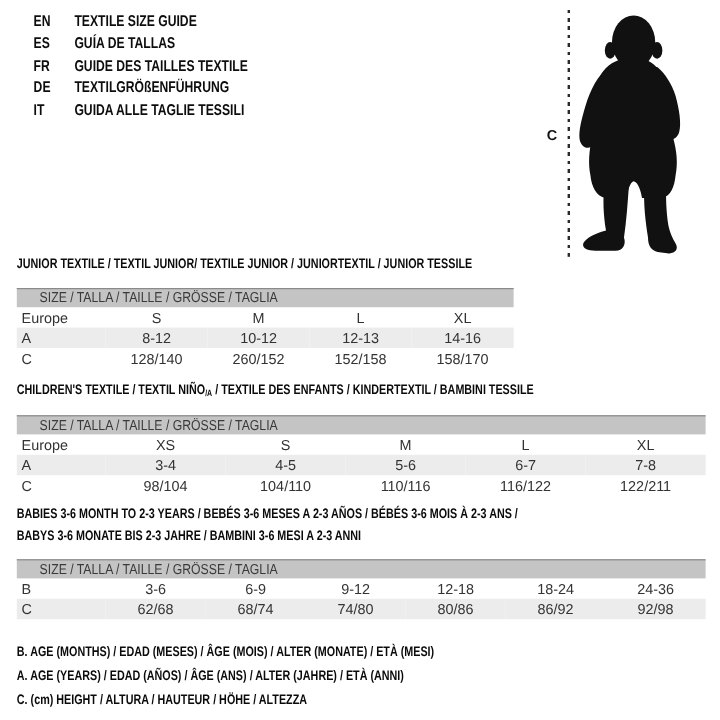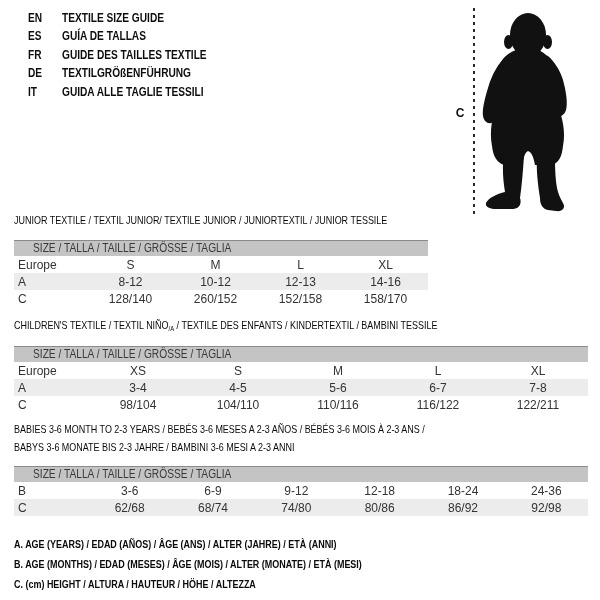--- a/index.html
+++ b/index.html
@@ -18,21 +18,21 @@
   
   .dotted-line {
     position:absolute; left:473px; top:8px; width:2px; height:206px;
     background-image:repeating-linear-gradient(to bottom,#2a2a2a 0 3px, transparent 3px 7px);
   }
   .c-label { position:absolute; left:452px; top:106px; width:16px; text-align:center;
     font-weight:bold; font-size:12px; color:#111; }
   .silhouette { position:absolute; left:478px; top:8px; }
 
   
-  .sec-title { position:absolute; left:14px; font-size:11.5px; font-weight:normal; color:#0a0a0a; line-height:18px; }
+  .sec-title { position:absolute; left:14px; font-size:11.5px; font-weight:bold; color:#0a0a0a; line-height:18px; }
   sub.title-sub { font-size:7.5px; vertical-align:baseline; position:relative; top:2px; }
 
   
   .size-table-wrap { position:absolute; left:14px; }
   .size-bar {
     background:#c4c4c4; border-top:1px solid #8a8a8a; height:16px; line-height:15px;
     padding-left:19px; font-size:12px; color:#3a3a3a; box-sizing:border-box;
   }
   table.size-table { width:100%; border-collapse:collapse; table-layout:fixed;
     font-size:12px; color:#333; }
@@ -185,18 +185,18 @@
             <td>74/80</td>
             <td>80/86</td>
             <td>86/92</td>
             <td>92/98</td>
           </tr>
         </tbody>
     </table>
   </div>
 
   <div class="legend">
+    <div><span class="cond">B. AGE (MONTHS) / EDAD (MESES) / ÂGE (MOIS) / ALTER (MONATE) / ETÀ (MESI)</span></div>
     <div><span class="cond">A. AGE (YEARS) / EDAD (AÑOS) / ÂGE (ANS) / ALTER (JAHRE) / ETÀ (ANNI)</span></div>
-    <div><span class="cond">B. AGE (MONTHS) / EDAD (MESES) / ÂGE (MOIS) / ALTER (MONATE) / ETÀ (MESI)</span></div>
     <div><span class="cond">C. (cm) HEIGHT / ALTURA / HAUTEUR / HÖHE / ALTEZZA</span></div>
   </div>
 
 </div>
 
 </body></html>

